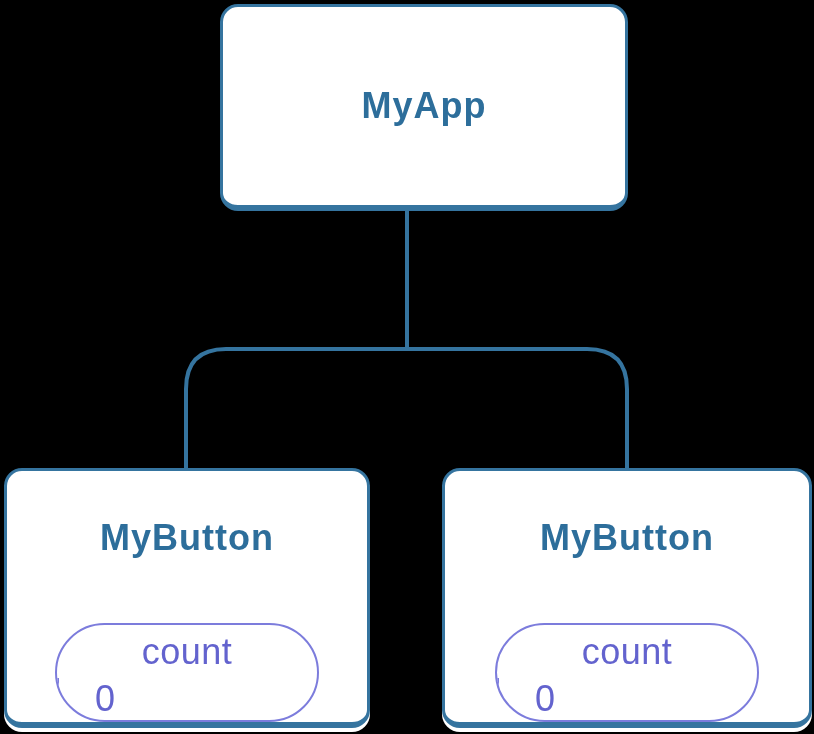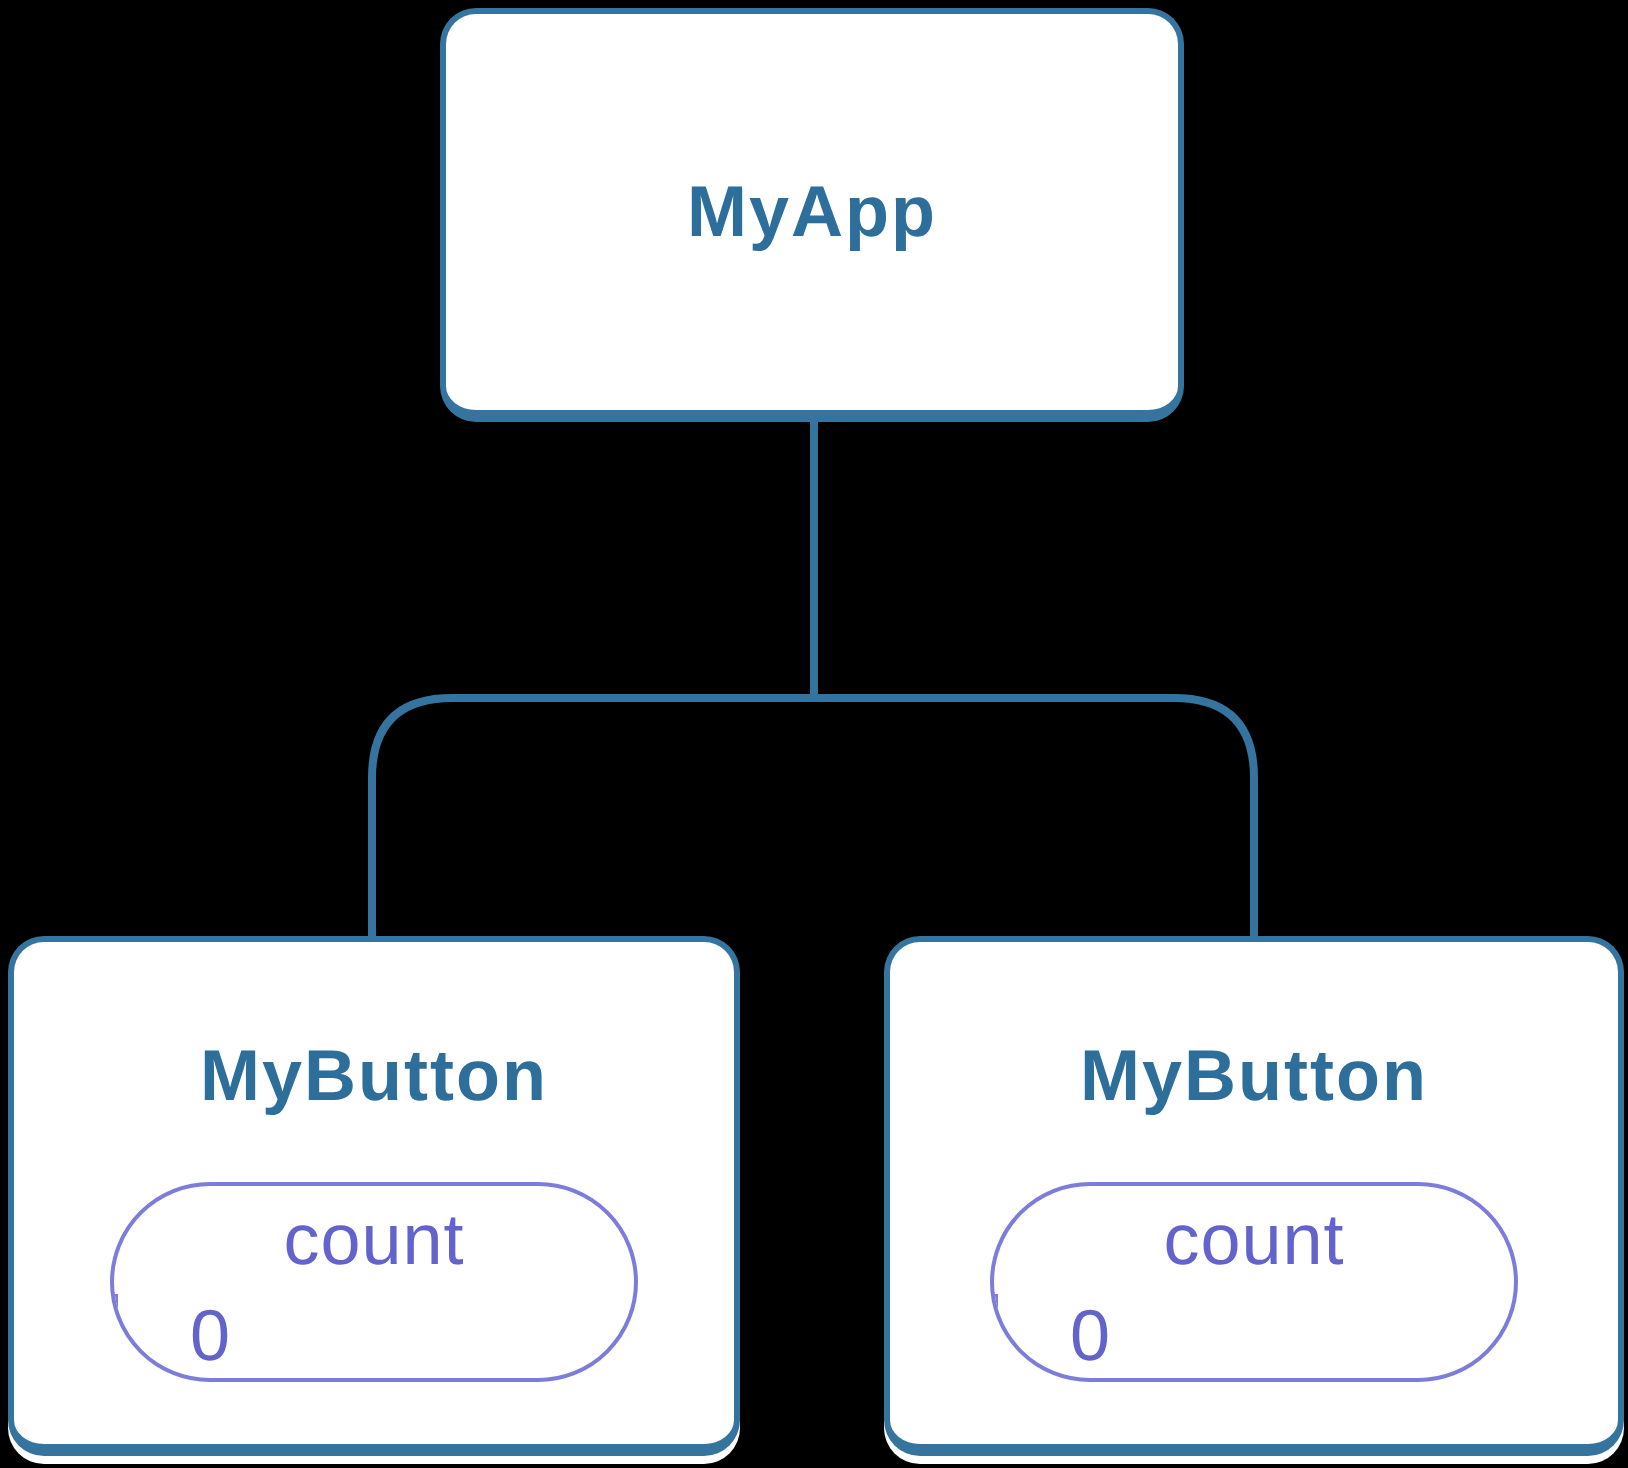--- a/index.html
+++ b/index.html
@@ -28,32 +28,33 @@
   .node {
     position: absolute;
     background: var(--node-fill, #fff);
     border: 3px solid var(--node-border, #35749F);
     border-bottom-width: 6px;
     border-radius: 18px;
     box-sizing: border-box;
   }
   .node-root {
     left: 220px; top: 4px;
-    width: 372px; height: 207px;
+    width: 408px; height: 207px;
     display: flex;
     align-items: center;
     justify-content: center;
   }
   .node-child {
     top: 468px;
     height: 260px;
     display: flex;
     flex-direction: column;
     align-items: center;
     box-shadow: 0 4px 0 #ffffff;
+    gap: 32px;
   }
   .node-child-left  { left: 4px;   width: 366px; }
   .node-child-right { left: 442px; width: 370px; }
   .node-label {
     color: var(--node-label, #2D6E9B);
     font-size: 36px;
     font-weight: 600;
     letter-spacing: 1px;
   }
   .child-title {

